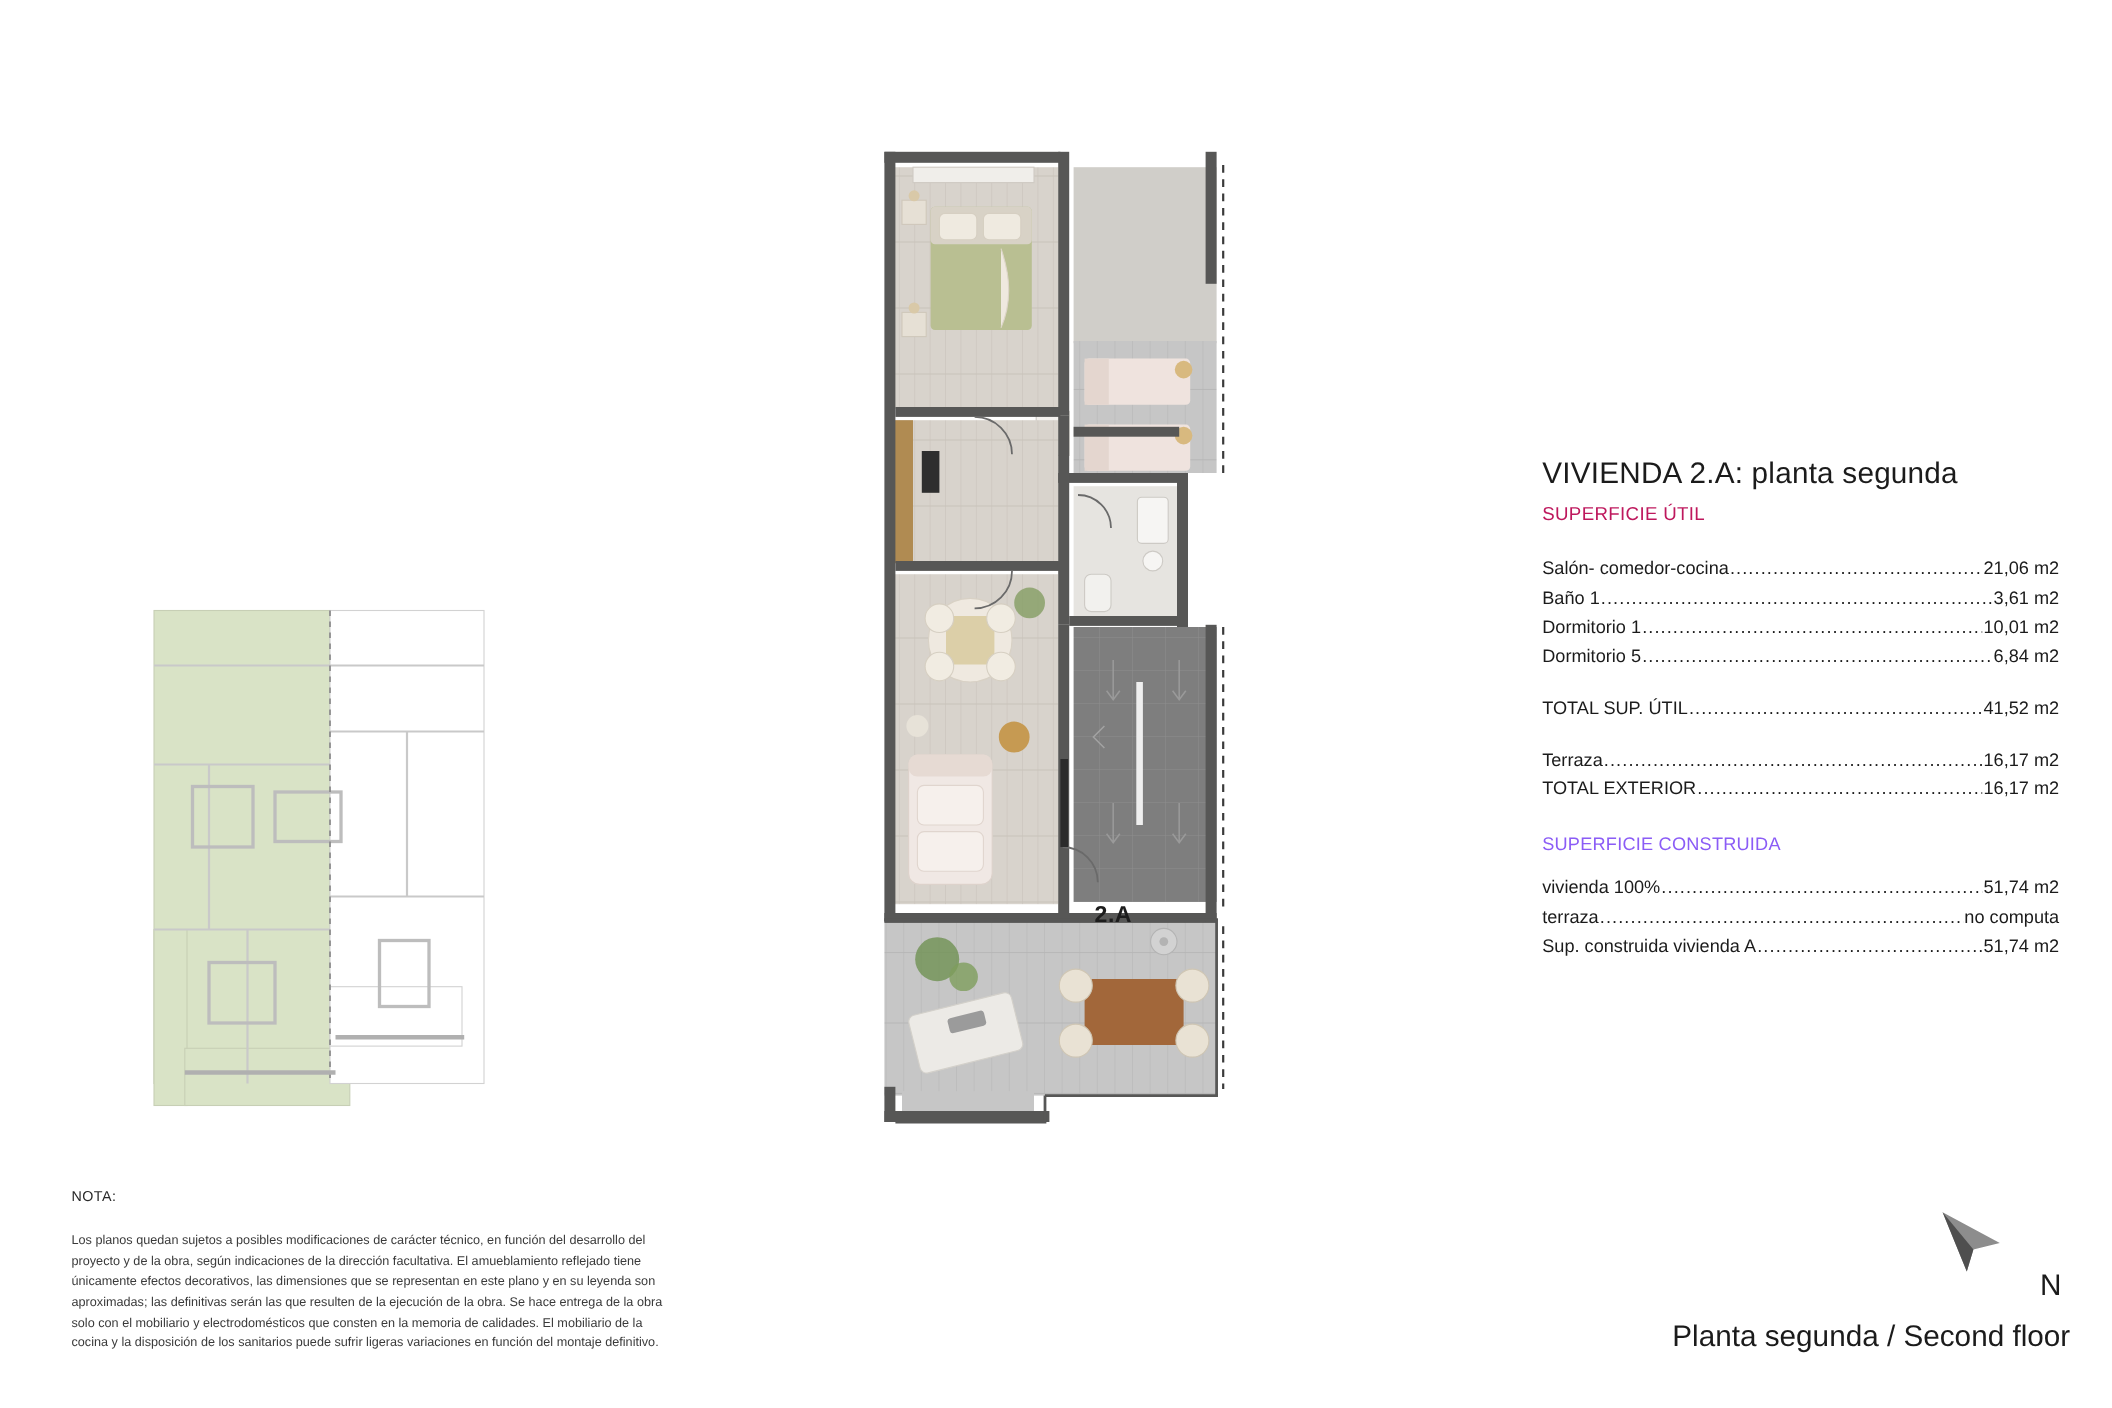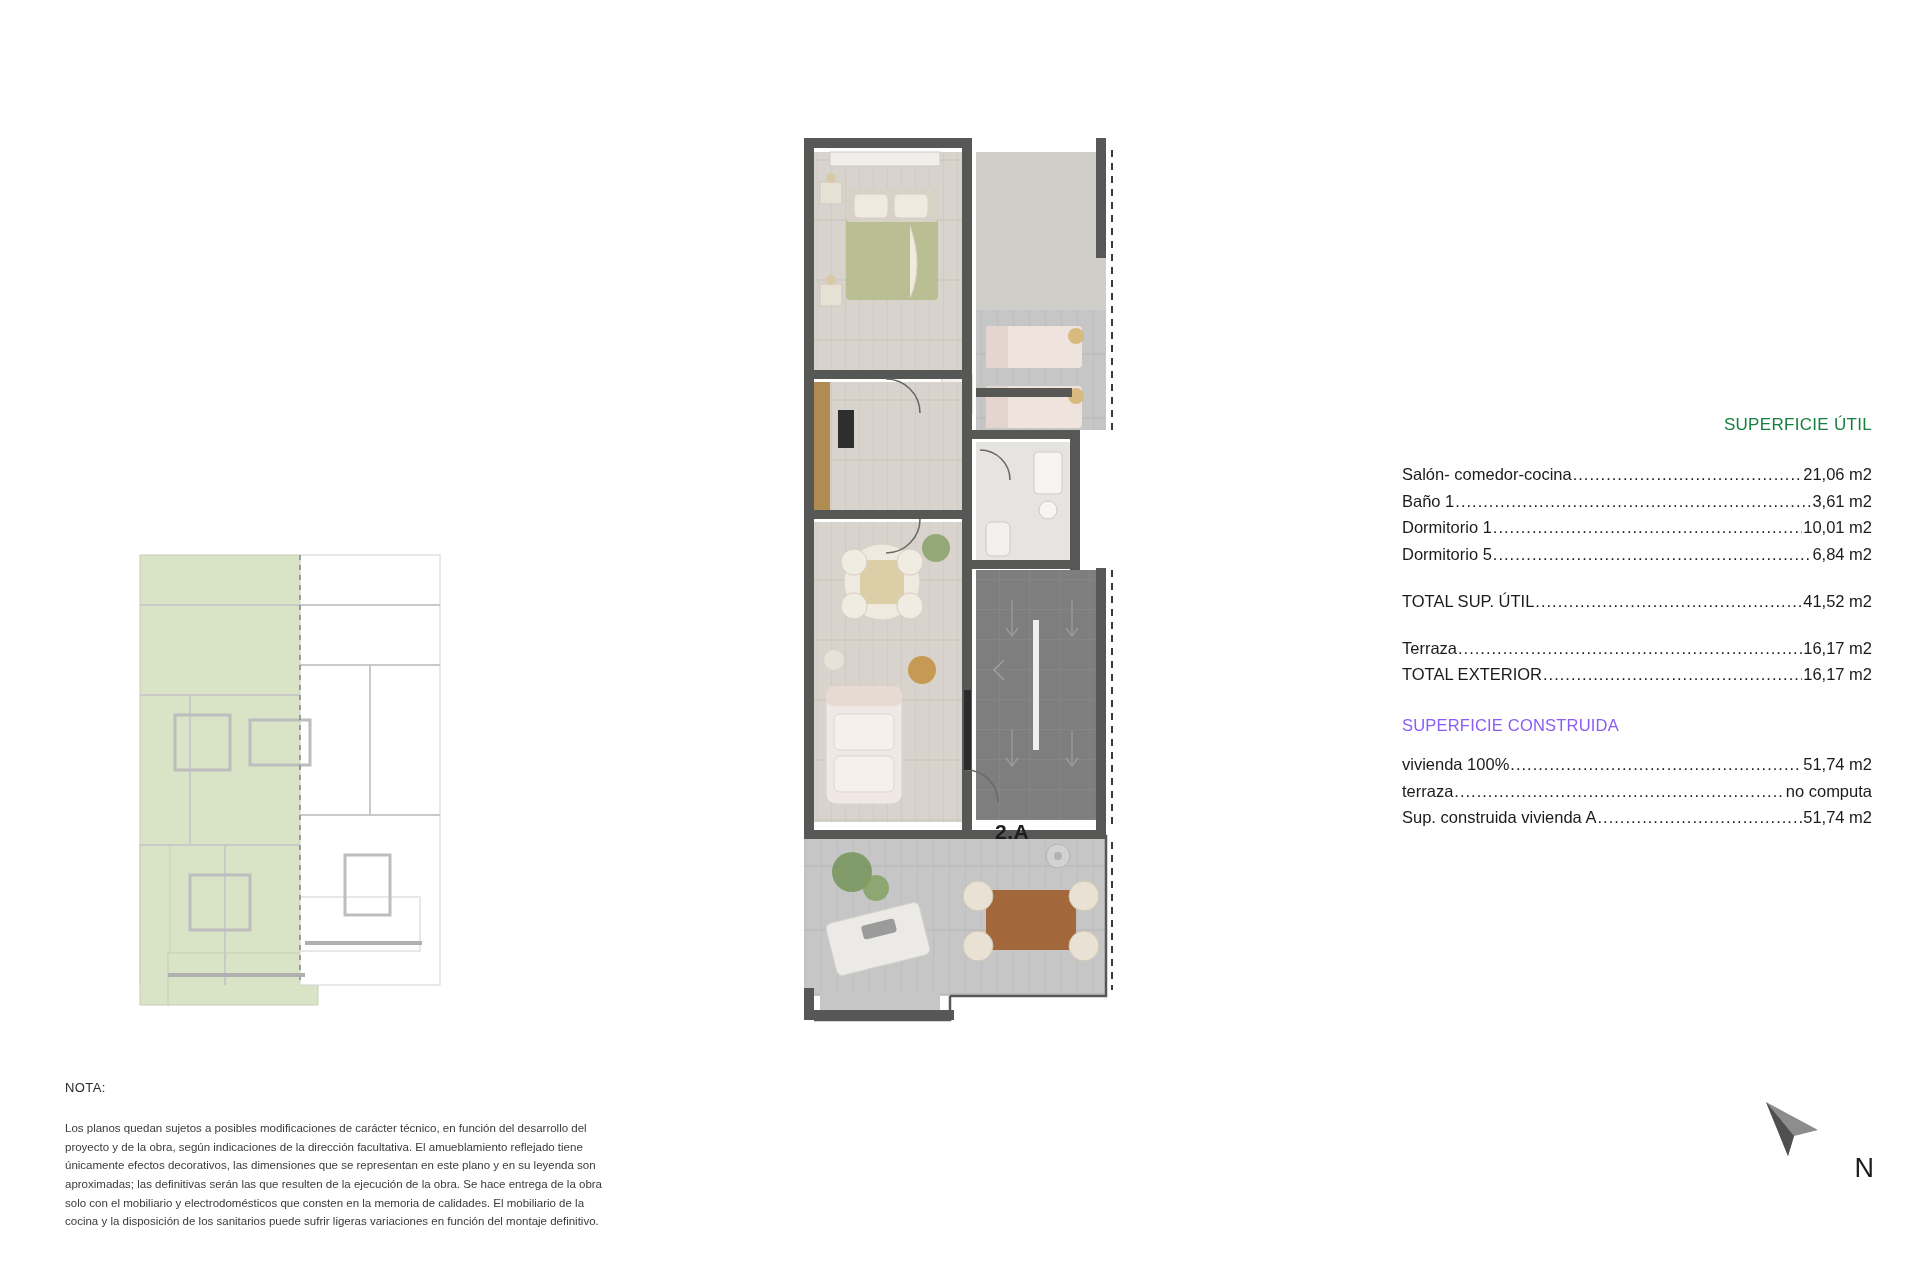--- a/index.html
+++ b/index.html
@@ -30,21 +30,21 @@
     left:995px; top:820px;
     font-size:21px; font-weight:700; color:#1d1d1d; letter-spacing:.5px;
   }
 
   
   .info { position:absolute; left:1402px; top:415px; width:470px; }
   .info h1 {
     font-size:27px; font-weight:400; color:#1b1b1b;
     margin:0 0 12px 0; letter-spacing:.2px; white-space:nowrap;
   }
-  .sub { font-size:17px; color:#15803d; letter-spacing:.3px; margin-bottom:26px;text-align:right; }
+  .sub { font-size:17px; color:#be185d; letter-spacing:.3px; margin-bottom:26px; }
   .rows { font-size:16.5px; color:#1b1b1b; }
   .row {
     display:flex; align-items:center; white-space:nowrap;
     line-height:1.62;
   }
   .row .lbl { flex:0 0 auto; }
   .row .dots {
     flex:1 1 auto; overflow:hidden; margin:0 1px;
     letter-spacing:1px; color:#1b1b1b;
     font-size:16.5px;
@@ -252,20 +252,21 @@
         <path d="M130 389 a34 34 0 0 1 -34 34"></path>
         <path d="M190 320 a30 30 0 0 1 30 30"></path>
         <path d="M176 640 a32 32 0 0 1 32 32"></path>
       </g>
       <rect x="174" y="560" width="7" height="80" fill="#2b2b2b"></rect>
     </svg>
   </div>
   <div class="unit-label">2.A</div>
 
   <div class="info">
+    <h1>VIVIENDA 2.A: planta segunda</h1>
     <div class="sub">SUPERFICIE ÚTIL</div>
 
     <div class="rows">
       <div class="row">
         <span class="lbl">Salón- comedor-cocina</span>
         <span class="dots">...........................................................................</span>
         <span class="val">21,06 m2</span>
       </div>
       <div class="row">
         <span class="lbl">Baño 1</span>
@@ -327,14 +328,15 @@
   </div>
 
   <div class="north">
     <svg width="120" height="92" viewBox="0 0 120 92">
       <path d="M6 12 L58 40 L34 46 L28 66 Z" fill="#8d8d8d"></path>
       <path d="M6 12 L34 46 L28 66 Z" fill="#4f4f4f"></path>
     </svg>
     <span class="n-letter">N</span>
   </div>
 
+  <div class="footer">Planta segunda / Second floor</div>
 
 </div>
 
 </body></html>

